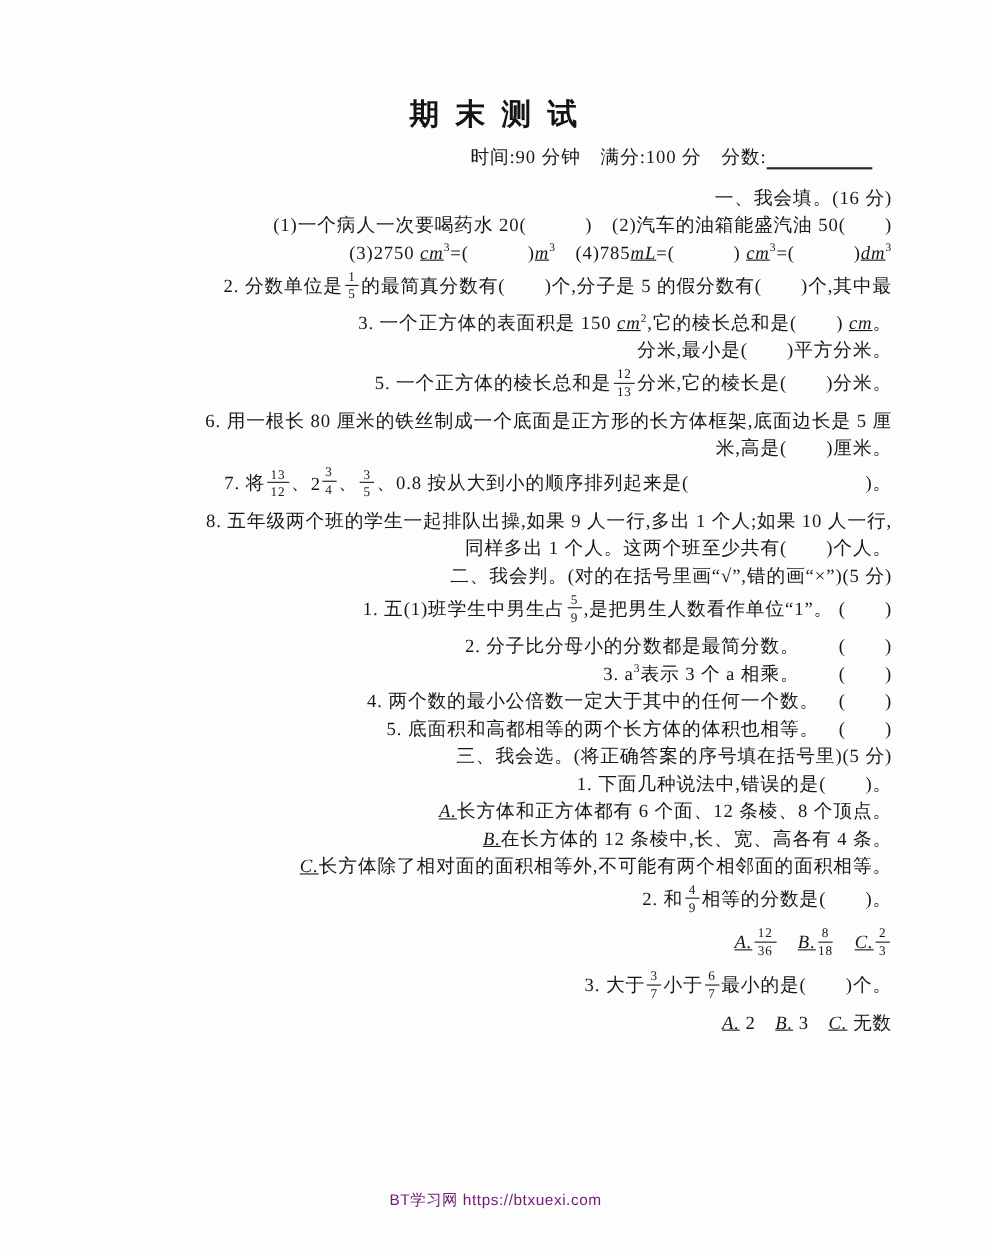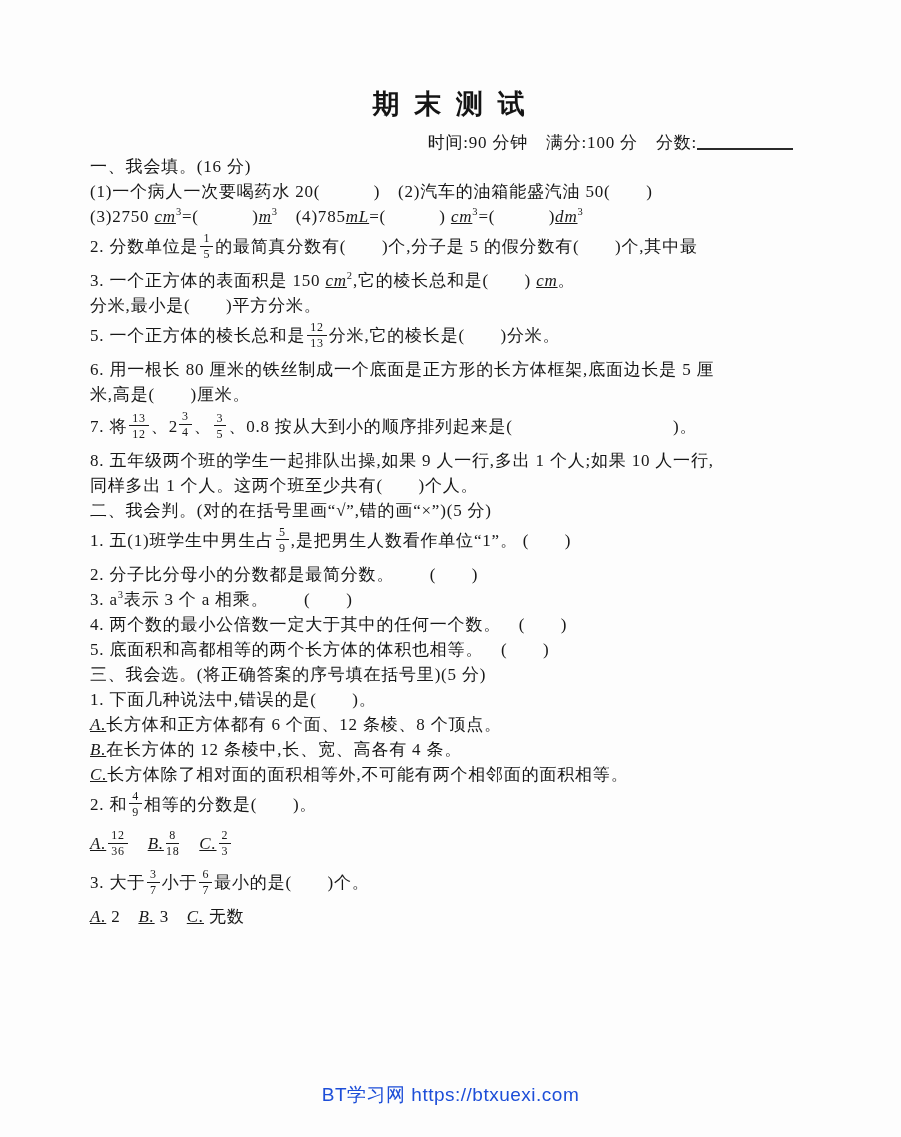--- a/index.html
+++ b/index.html
@@ -24,27 +24,27 @@
   .meta {
     display: flex;
     justify-content: flex-end;
     align-items: flex-end;
     gap: 18px;
     font-size: 17px;
     margin-top: 9px;
     padding-right: 18px;
     letter-spacing: 0.8px;
   }
-  .score-wrap { display: inline-flex; }
+  .score-wrap { display: inline-flex; align-items: flex-end; }
   .score-blank {
     display: inline-block;
     width: 96px; height: 19px;
     border-bottom: 2px solid #2a2a2a;
   }
-  .doc-body { font-size: 17px; letter-spacing: 0.8px; }
+  .doc-body { margin-top: 13px; font-size: 17px; letter-spacing: 0.8px; text-align: right; }
   .line { line-height: 25px; min-height: 25px; white-space: pre-wrap; }
   .line.f { padding: 5px 0 6px 0; }
   .unit { font-style: italic; text-decoration: underline; }
   .pow { white-space: nowrap; }
   .pow sup { font-size: 10.5px; line-height: 1; }
   .frac {
     display: inline-flex;
     flex-direction: column;
     align-items: center;
     vertical-align: middle;
@@ -54,22 +54,22 @@
     top: -2px;
   }
   .frac .num { font-size: 12px; padding: 0 3px 1.5px 3px; border-bottom: 1.2px solid #171717; }
   .frac .den { font-size: 12px; padding-top: 1.5px; }
   .mixed { display: inline-flex; align-items: center; white-space: nowrap; }
   .mixed .frac { margin-left: 1px; }
   .footer {
     position: absolute;
     left: 0; right: 0; top: 1082px;
     text-align: center;
-    font-size: 19px;
-    color: #1d4ed8;
+    font-size: 14px;
+    color: #701a75;
     font-family: "Liberation Sans", "DejaVu Sans", sans-serif;
     letter-spacing: 0.5px;
   }
 </style>
 </head>
 <body>
 
 <div class="page">
   <h1 class="title">期 末 测 试</h1>
 

